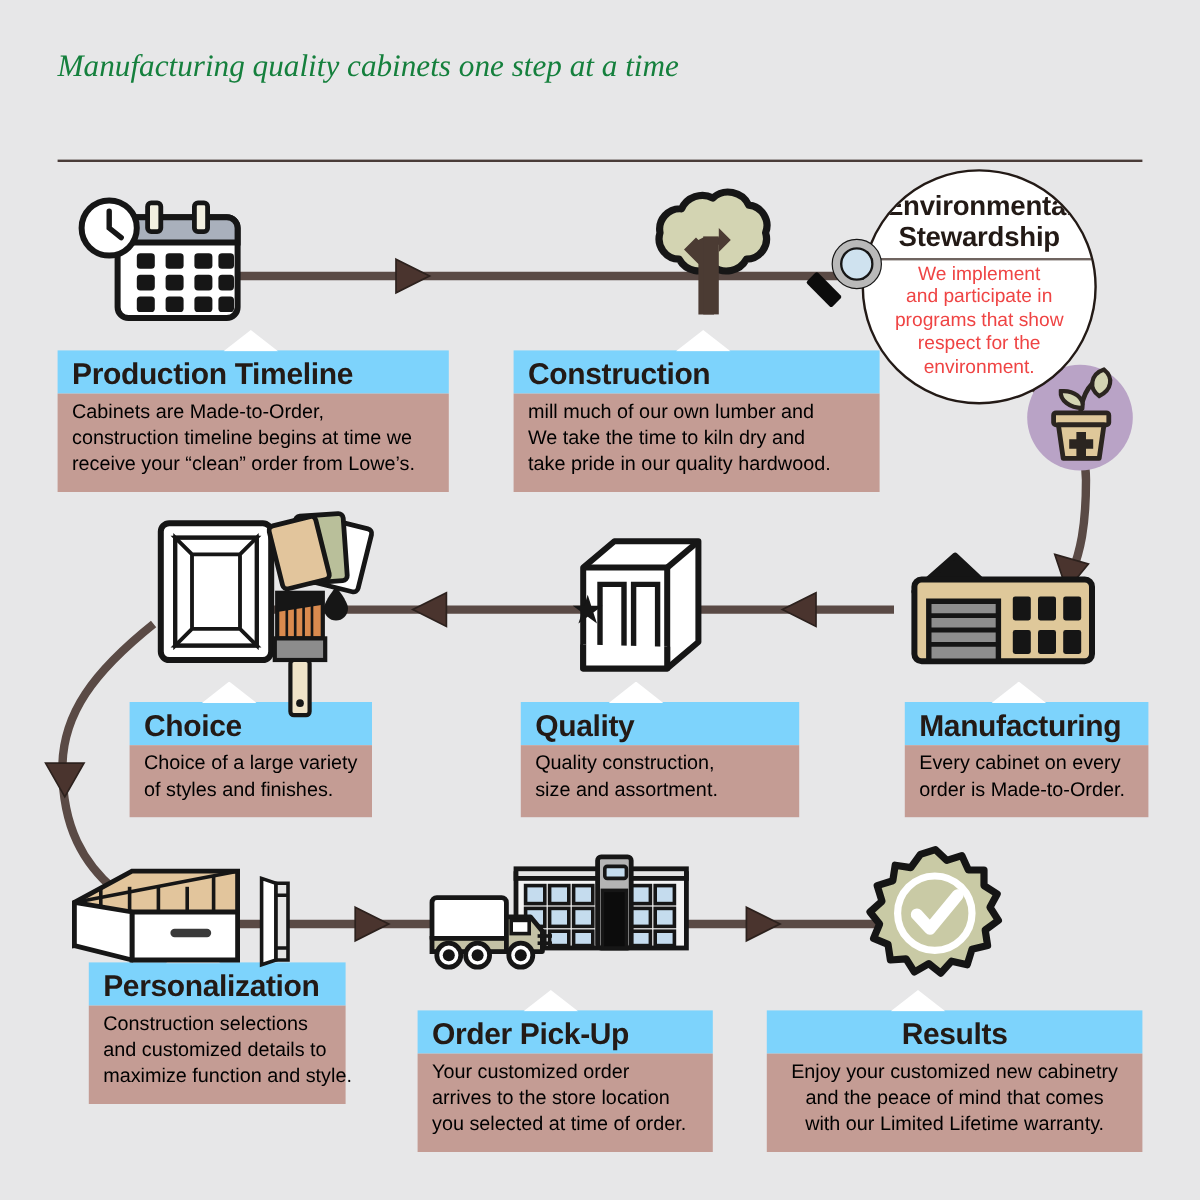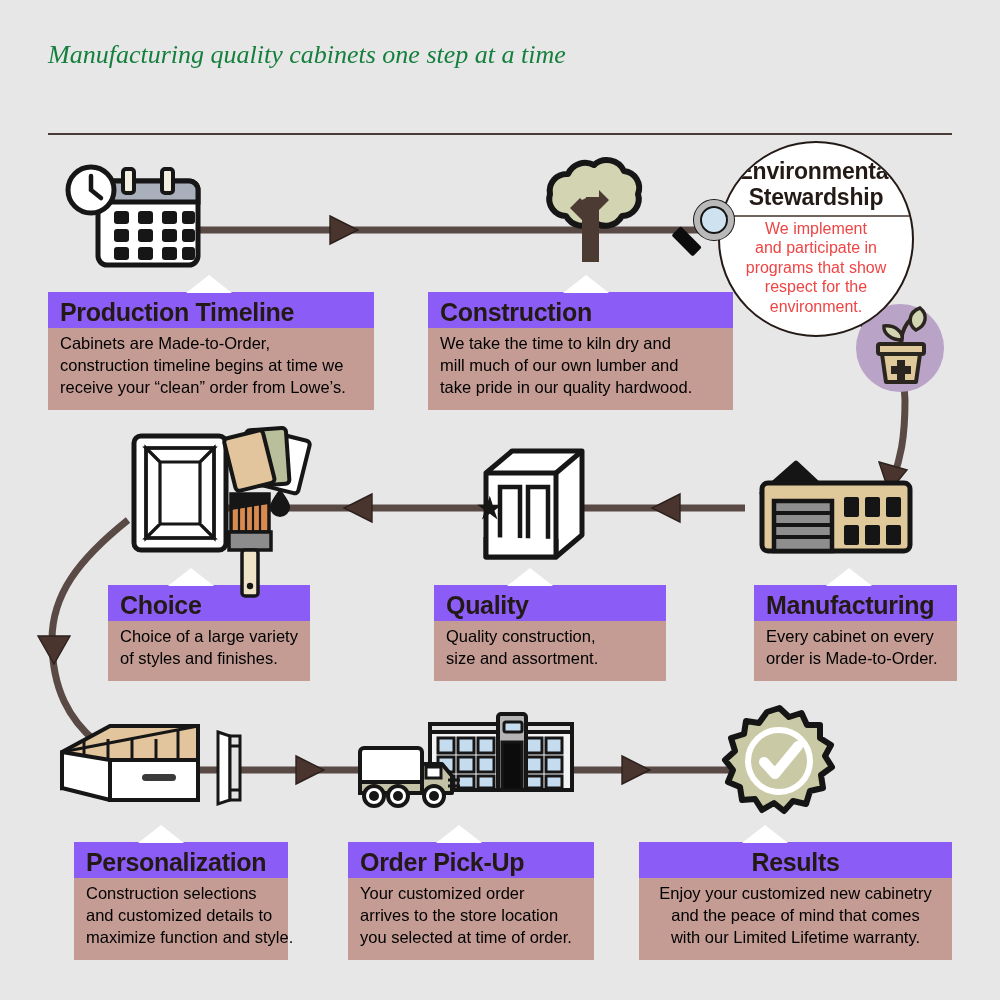--- a/index.html
+++ b/index.html
@@ -39,21 +39,21 @@
   #wires { position:absolute; left:0; top:0; width:1000px; height:1000px; }
 
   
   .card { position:absolute; }
   .card .notch {
     position:absolute; top:-17px; width:46px; height:18px;
     background:#fff;
     clip-path:polygon(50% 0%, 100% 100%, 0% 100%);
   }
   .card .head {
-    background:#8b5cf6;
+    background:#7dd3fc;
     padding:7px 12px 3px 12px;
     color:#231a16;
     font-size:25px;
     font-weight:bold;
     letter-spacing:-.3px;
     line-height:1.05;
     white-space:nowrap;
   }
   .card .body {
     background:#c49c94;
@@ -364,22 +364,22 @@
       <span class="ln">Cabinets are Made-to-Order,</span>
       <span class="ln">construction timeline begins at time we</span>
       <span class="ln">receive your “clean” order  from Lowe’s.</span>
     </div>
   </div>
 
   <div class="card" style="left:428px; top:292px; width:305px;">
     <div class="notch" style="left:135px;"></div>
     <div class="head">Construction</div>
     <div class="body">
+      <span class="ln">mill much of our own lumber and</span>
       <span class="ln">We take the time to kiln dry and</span>
-      <span class="ln">mill much of our own lumber and</span>
       <span class="ln">take pride in our quality hardwood.</span>
     </div>
   </div>
 
   <div class="card" style="left:108px; top:585px; width:202px;">
     <div class="notch" style="left:60px;"></div>
     <div class="head">Choice</div>
     <div class="body">
       <span class="ln">Choice of a large variety</span>
       <span class="ln">of styles and finishes.</span>
@@ -397,21 +397,21 @@
 
   <div class="card" style="left:754px; top:585px; width:203px;">
     <div class="notch" style="left:72px;"></div>
     <div class="head">Manufacturing</div>
     <div class="body">
       <span class="ln">Every cabinet on every</span>
       <span class="ln">order is Made-to-Order.</span>
     </div>
   </div>
 
-  <div class="card" style="left:48px; top:842px; width:240px;padding-left:26px;">
+  <div class="card" style="left:48px; top:802px; width:240px;padding-left:26px;">
     <div class="notch" style="left:90px;"></div>
     <div class="head">Personalization</div>
     <div class="body">
       <span class="ln">Construction selections</span>
       <span class="ln">and customized details to</span>
       <span class="ln">maximize function and style.</span>
     </div>
   </div>
 
   <div class="card" style="left:348px; top:842px; width:246px;">

